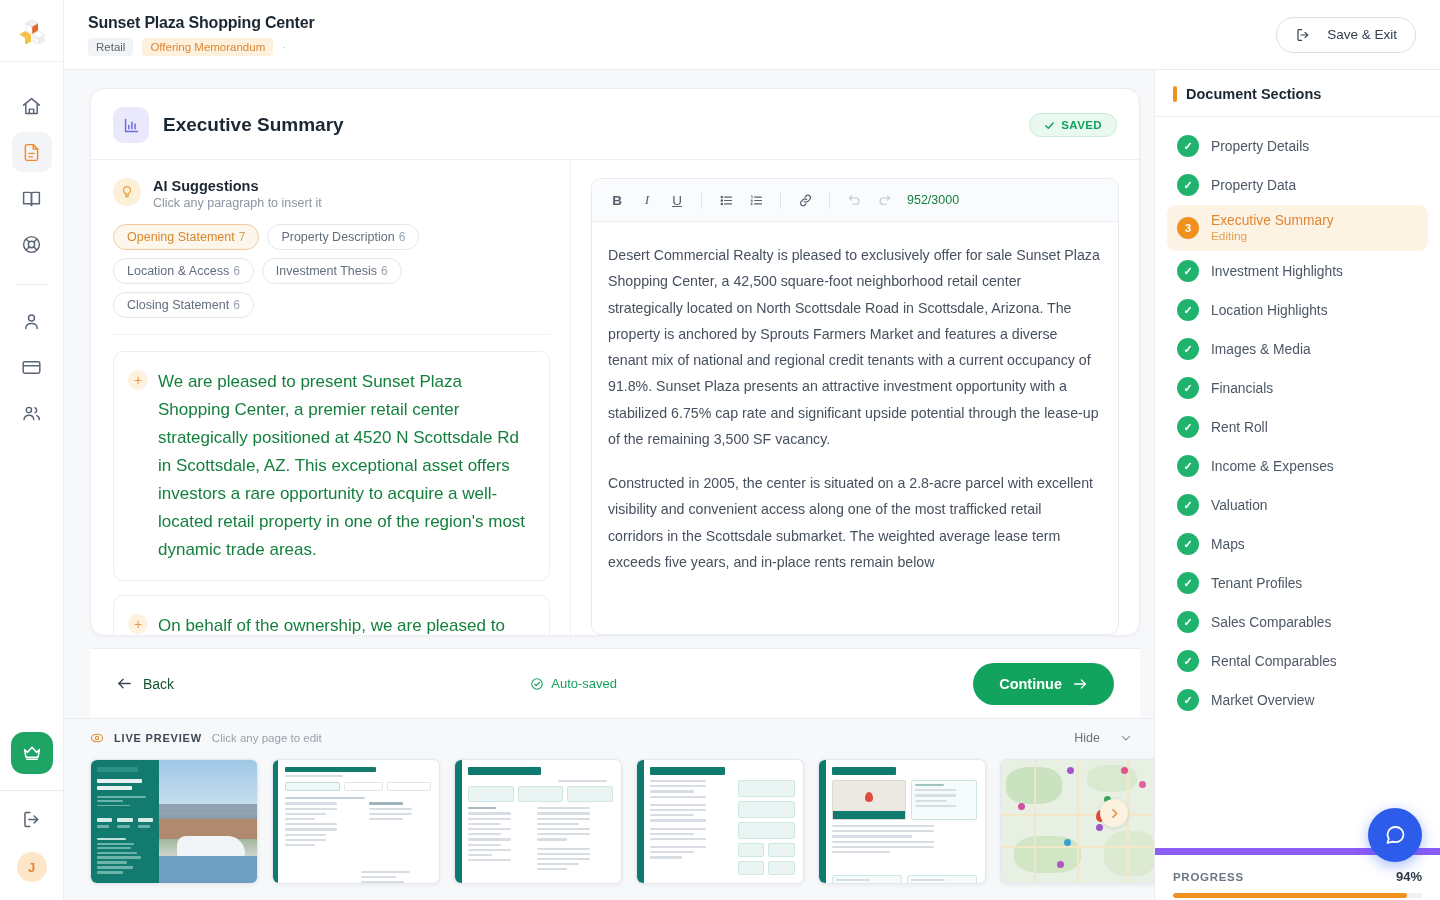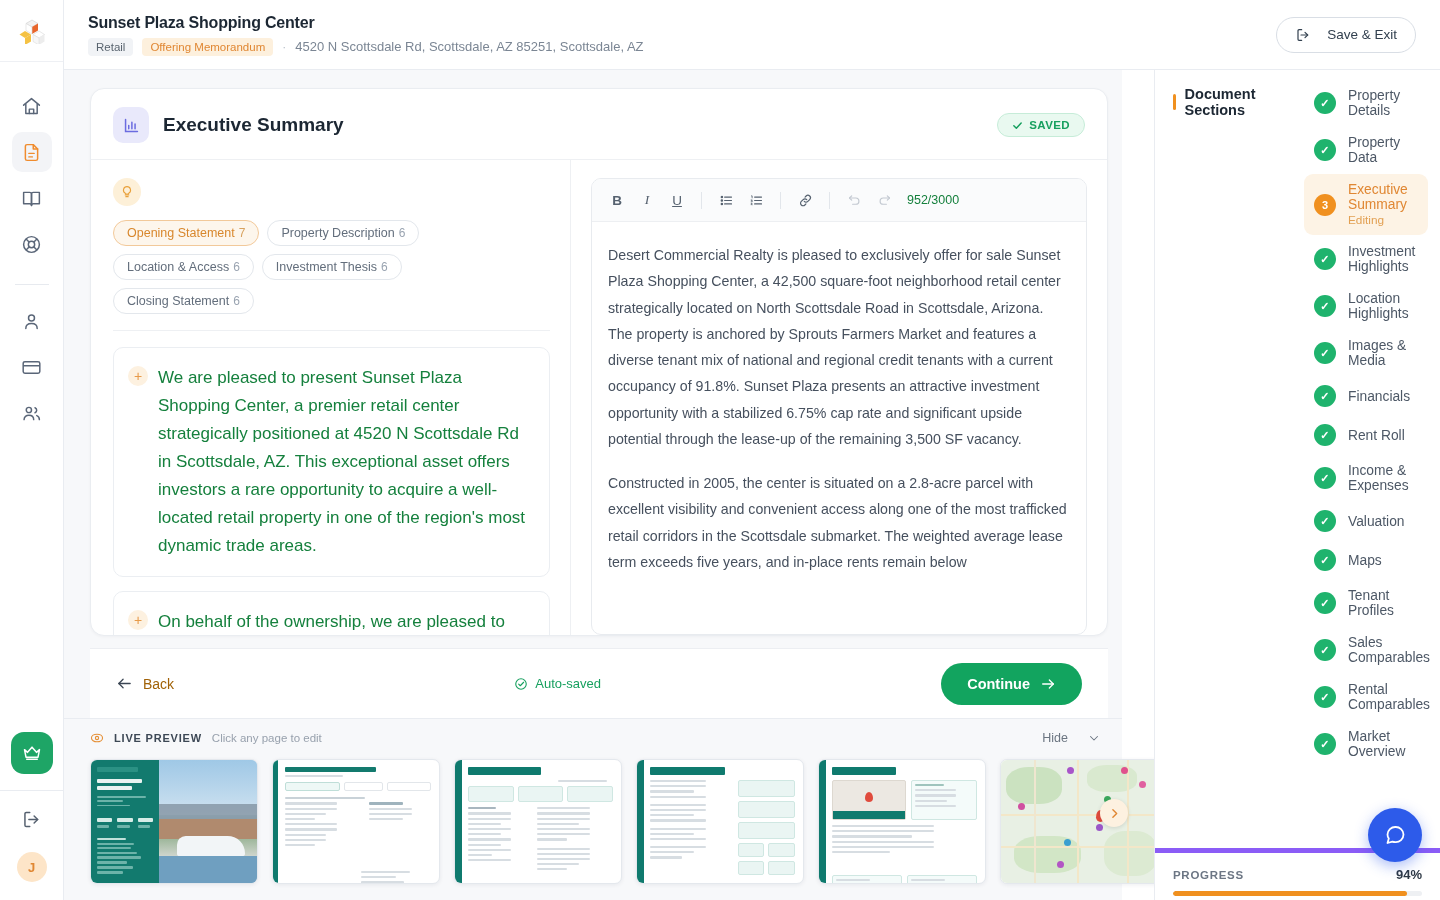--- a/index.html
+++ b/index.html
@@ -132,21 +132,21 @@
   .tb-sep { width: 1px; height: 17px; background: #e2e6eb; margin: 0 7px; }
   .tb-count { font-size: 12.5px; color: #15803d; margin-left: 6px; }
   .editor-body { padding: 20px 18px 0 16px; overflow: hidden; flex: 1 1 auto; }
   .editor-body p { font-size: 14.2px; line-height: 1.85; color: #46505e; margin-bottom: 18px;}
 
   .footer-bar {
     height: 70px; background: #fff; border-top: 1px solid #eceef2;
     margin: 12px 14px 0 26px; border-radius: 0;
     display: flex; align-items: center; padding: 0 26px;
   }
-  .back-btn { display: flex; align-items: center; gap: 10px; font-size: 14px; color: #a16207; cursor: pointer; }
+  .back-btn { display: flex; align-items: center; gap: 10px; font-size: 14px; color: #14532d; cursor: pointer; }
   .autosaved { margin: 0 auto; display: flex; align-items: center; gap: 7px; font-size: 13px; color: #17a05f; }
   .continue-btn {
     background: #12a45f; color: #fff; border: none; border-radius: 22px;
     padding: 13px 26px; font-size: 14.5px; font-weight: 600;
     display: flex; align-items: center; gap: 10px; cursor: pointer;
     font-family: "Liberation Sans", sans-serif;
   }
 
   .preview {
     border-top: 1px solid #e9ecf1; background: #f7f8fa;
@@ -192,22 +192,22 @@
   .t-spine { position:absolute; left:0; top:0; bottom:0; width:7px; background:#0f7a6e;}
   .t-map { width:100%; height:100%; background: #e8f0e4; position: relative;}
   .t-map .rd { position:absolute; background:#f3e7c8; }
   .t-map .grn { position:absolute; background:#cbe2c0; border-radius: 40%;}
   .t-map .pin { position:absolute; width:9px; height:12px; background:#e04b3d; border-radius:50% 50% 50% 50%/60% 60% 40% 40%;}
   .t-map .dot { position:absolute; width:7px; height:7px; border-radius:50%; }
 
   
   .rside {
     width: 286px; flex: 0 0 286px; background: #fff;
-    border-left: 1px solid #e9ecf1; display: flex; flex-direction: row;
-    height: 830px; position: relative; margin-left: 32px;
+    border-left: 1px solid #e9ecf1; display: flex; flex-direction: column;
+    height: 830px; position: relative;
   }
   .rs-head { padding: 16px 20px 14px 18px; border-bottom: 1px solid #eef0f3;}
   .rs-title-row { display: flex; align-items: center; gap: 9px; }
   .rs-accent { width: 4px; height: 16px; background: #f0901f; border-radius: 2px;}
   .rs-title { font-size: 14.5px; font-weight: 700; color: #1c2733;}
   .rs-sub { font-size: 12.3px; color: #8b95a1; margin-top: 6px; line-height: 1.45; padding-left: 13px;}
   .rs-list { flex: 1 1 auto; overflow: hidden; padding: 10px 12px 0 12px; }
   .rs-item {
     display: flex; align-items: center; gap: 12px; padding: 8px 10px;
     border-radius: 9px; cursor: pointer; margin-bottom: 1px;
@@ -217,21 +217,21 @@
     width: 22px; height: 22px; border-radius: 50%; flex: 0 0 22px;
     display: flex; align-items: center; justify-content: center;
     color: #fff; font-size: 11px; font-weight: 700;
   }
   .badge.done { background: #1fb36d; }
   .badge.cur { background: #f0901f; }
   .rs-label { font-size: 13.8px; color: #4d5866; }
   .rs-item.current .rs-label { color: #e08733; font-weight: 500;}
   .rs-status { font-size: 11.8px; color: #e2a053; margin-top: 1px; }
   .rs-progress {
-    border-top: 5px solid #8b5cf6; padding: 14px 18px 0 18px;
+    border-top: 7px solid #8b5cf6; padding: 14px 18px 0 18px;
     position: absolute; bottom: 0; left: 0; right: 0; height: 52px; background: #fff;
   }
   .rs-prog-row { display: flex; align-items: center; }
   .rs-prog-label { font-size: 11.5px; font-weight: 700; letter-spacing: .7px; color: #6c7684;}
   .rs-prog-val { margin-left: auto; font-size: 13px; font-weight: 700; color: #2d3845;}
   .rs-prog-track { height: 5px; background: #eef0f3; border-radius: 3px; margin-top: 9px; overflow: hidden;}
   .rs-prog-fill { height: 100%; background: #f0901f; border-radius: 3px;}
   .chat-fab {
     position: absolute; right: 18px; bottom: 38px; width: 54px; height: 54px;
     border-radius: 50%; background: #2d5bea; color: #fff;
@@ -328,21 +328,20 @@
 
   <div class="main">
 
     <header class="topbar">
       <div class="topbar-left">
         <div class="doc-title">Sunset Plaza Shopping Center</div>
         <div class="meta-row">
           <span class="chip-retail">Retail</span>
           <span class="chip-om">Offering Memorandum</span>
           <span class="meta-dot">·</span>
-          <span class="addr">4520 N Scottsdale Rd, Scottsdale, AZ 85251, Scottsdale, AZ</span>
         </div>
       </div>
       <button class="save-exit">
         <span>
           <svg width="16" height="16" viewBox="0 0 24 24" fill="none" stroke="#32404f" stroke-width="1.8" stroke-linecap="round" stroke-linejoin="round">
               <path d="M10 4H6a1.5 1.5 0 0 0-1.5 1.5v13A1.5 1.5 0 0 0 6 20h4"></path>
               <path d="M15 8l4 4-4 4"></path>
               <path d="M19 12H9"></path>
             </svg>
         </span>
@@ -377,20 +376,24 @@
           <div class="split">
 
             <div class="left-pane">
               <div class="ai-head">
                 <div class="bulb">
                   <svg width="14" height="14" viewBox="0 0 24 24" fill="none" stroke="currentColor" stroke-width="1.9" stroke-linecap="round">
                       <path d="M9 17h6"></path>
                       <path d="M10 20h4"></path>
                       <path d="M12 2.8a6 6 0 0 0-3.4 11c.5.4.9 1 .9 1.7h5c0-.7.4-1.3.9-1.7A6 6 0 0 0 12 2.8z"></path>
                     </svg>
+                </div>
+                <div>
+                  <div class="ai-title">AI Suggestions</div>
+                  <div class="ai-sub">Click any paragraph to insert it</div>
                 </div>
               </div>
               <div class="chips" id="chips">
                   <div class="chip active"><span>Opening Statement</span><span class="num">7</span></div>
                   <div class="chip"><span>Property Description</span><span class="num">6</span></div>
                   <div class="chip"><span>Location &amp; Access</span><span class="num">6</span></div>
                   <div class="chip"><span>Investment Thesis</span><span class="num">6</span></div>
                   <div class="chip"><span>Closing Statement</span><span class="num">6</span></div>
                 </div>
               <div class="divider"></div>

